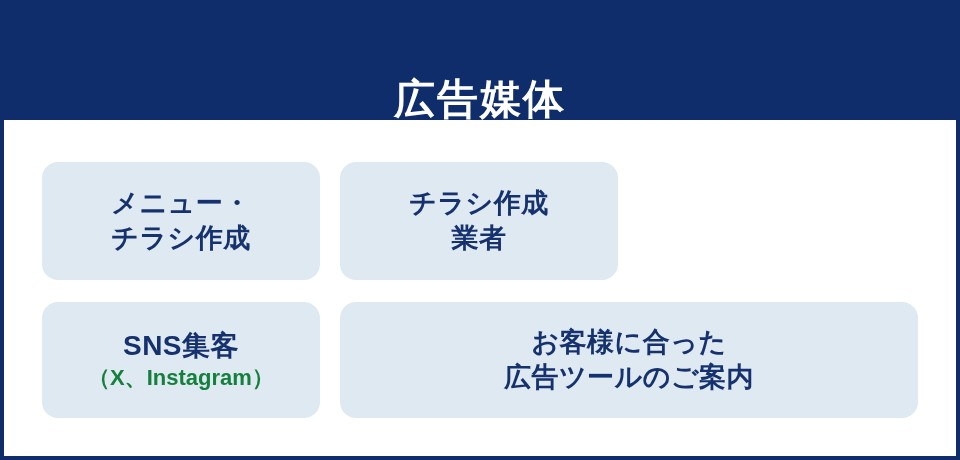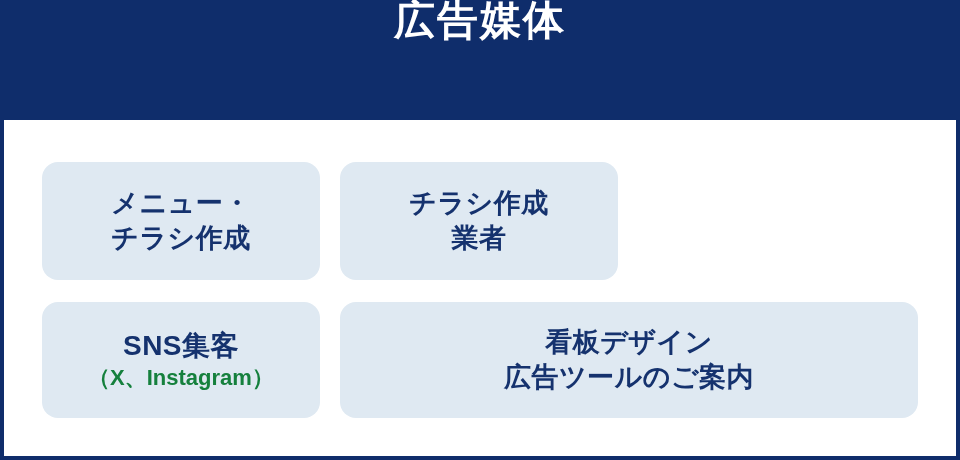--- a/index.html
+++ b/index.html
@@ -22,21 +22,21 @@
     background: #ffffff;
     display: flex;
     flex-direction: column;
   }
 
   
   #header {
     flex: 0 0 120px;
     background: #0f2d6b;
     display: flex;
-    align-items: flex-start;
+    align-items: flex-end;
     justify-content: center;
     width: 960px;
     box-sizing: border-box;
   }
   #header-title {
     color: #ffffff;
     font-size: 41px;
     font-weight: bold;
     letter-spacing: 2px;
     line-height: 1;
@@ -132,21 +132,21 @@
       </div>
 
       <div class="card-row row-2">
         <div class="card card-w1">
           <span>
             <span class="card-label single-line">SNS集客</span>
             <span class="card-sub">（X、Instagram）</span>
           </span>
         </div>
         <div class="card card-w2">
-          <span class="card-label">看板デザイン
+          <span class="card-label">お客様に合った
 広告ツールのご案内</span>
         </div>
       </div>
 
     </div>
   </div>
 
 </div>
 
 </body></html>

